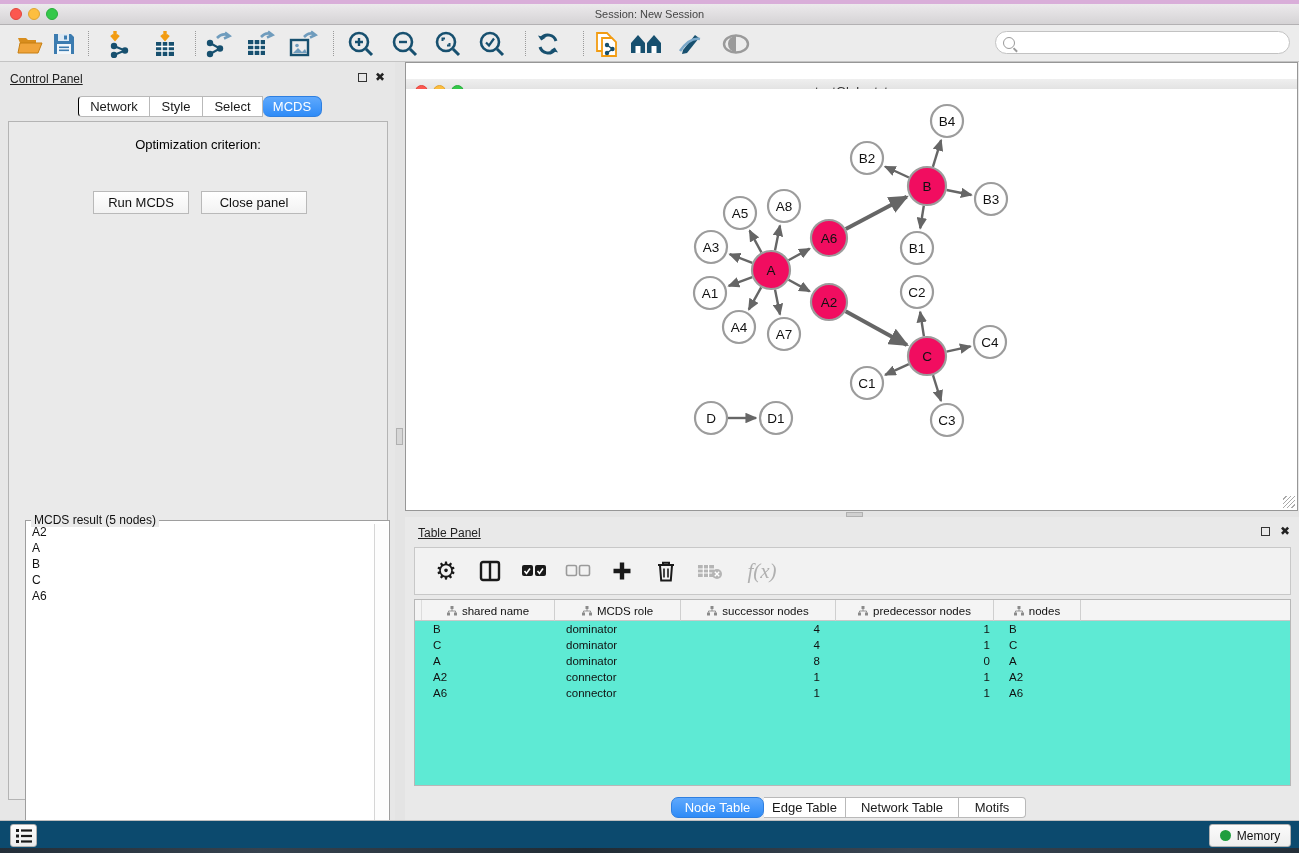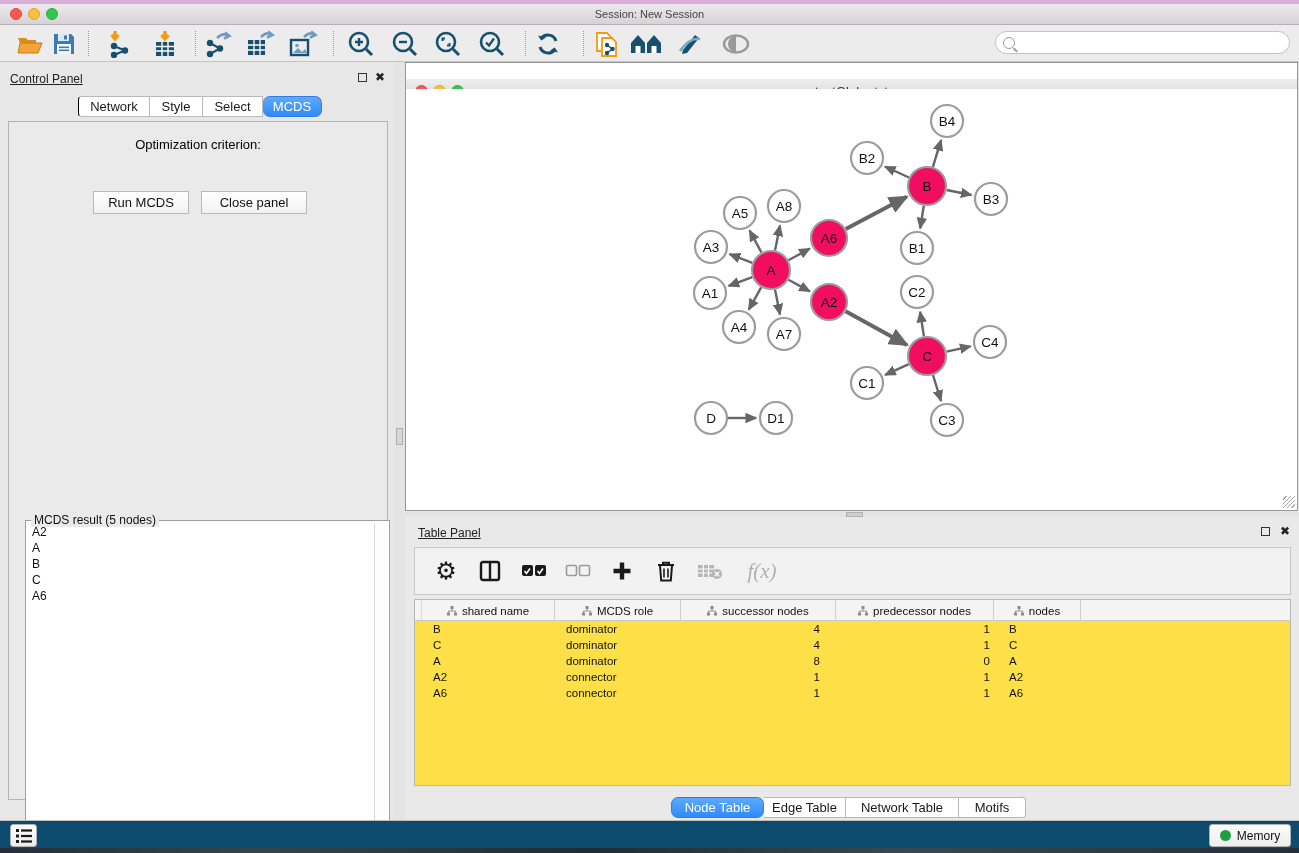--- a/index.html
+++ b/index.html
@@ -88,21 +88,21 @@
   
   #table-panel { left:405px; top:455px; width:894px; height:303px; background:#e9e9e9; }
   #tp-title { left:13px; top:9px; }
   #tp-float { left:856px; top:10px; }
   #tp-close { left:875px; top:7px; }
   #tp-toolbar { left:9px; top:30px; width:877px; height:48px; background:#f2f2f2; border:1px solid #c8c8c8;
     display:flex; align-items:center; gap:14px; padding-left:16px; }
   .tpt-btn { width:30px; height:30px; display:flex; align-items:center; justify-content:center; }
   #fx-label { font-size:21px; font-style:italic; color:#b0b0b0; font-family:"Liberation Serif","DejaVu Serif",serif; }
 
-  #node-table { left:9px; top:82px; width:877px; height:187px; background:#fde047; border:1px solid #b7b7b7; overflow:hidden; }
+  #node-table { left:9px; top:82px; width:877px; height:187px; background:#5eead4; border:1px solid #b7b7b7; overflow:hidden; }
   #nt-header { display:flex; height:21px; background:#f4f4f4; border-bottom:1px solid #c9c9c9; }
   .nt-h-cell { height:21px; border-right:1px solid #cfcfcf; display:flex; align-items:center; justify-content:center; gap:5px;
     font-size:11.5px; color:#111; }
   .nt-h-fill { flex:1; }
   .nt-gutter { width:7px; border-right:1px solid #dcdcdc; }
   .nt-row { display:flex; height:16px; align-items:center; }
   .nt-cell { font-size:11.5px; color:#111; height:16px; line-height:16px; }
   .c-gutter { width:8px; }
   .c0 { width:133px; padding-left:10px; }
   .c1 { width:126px; padding-left:10px; }

